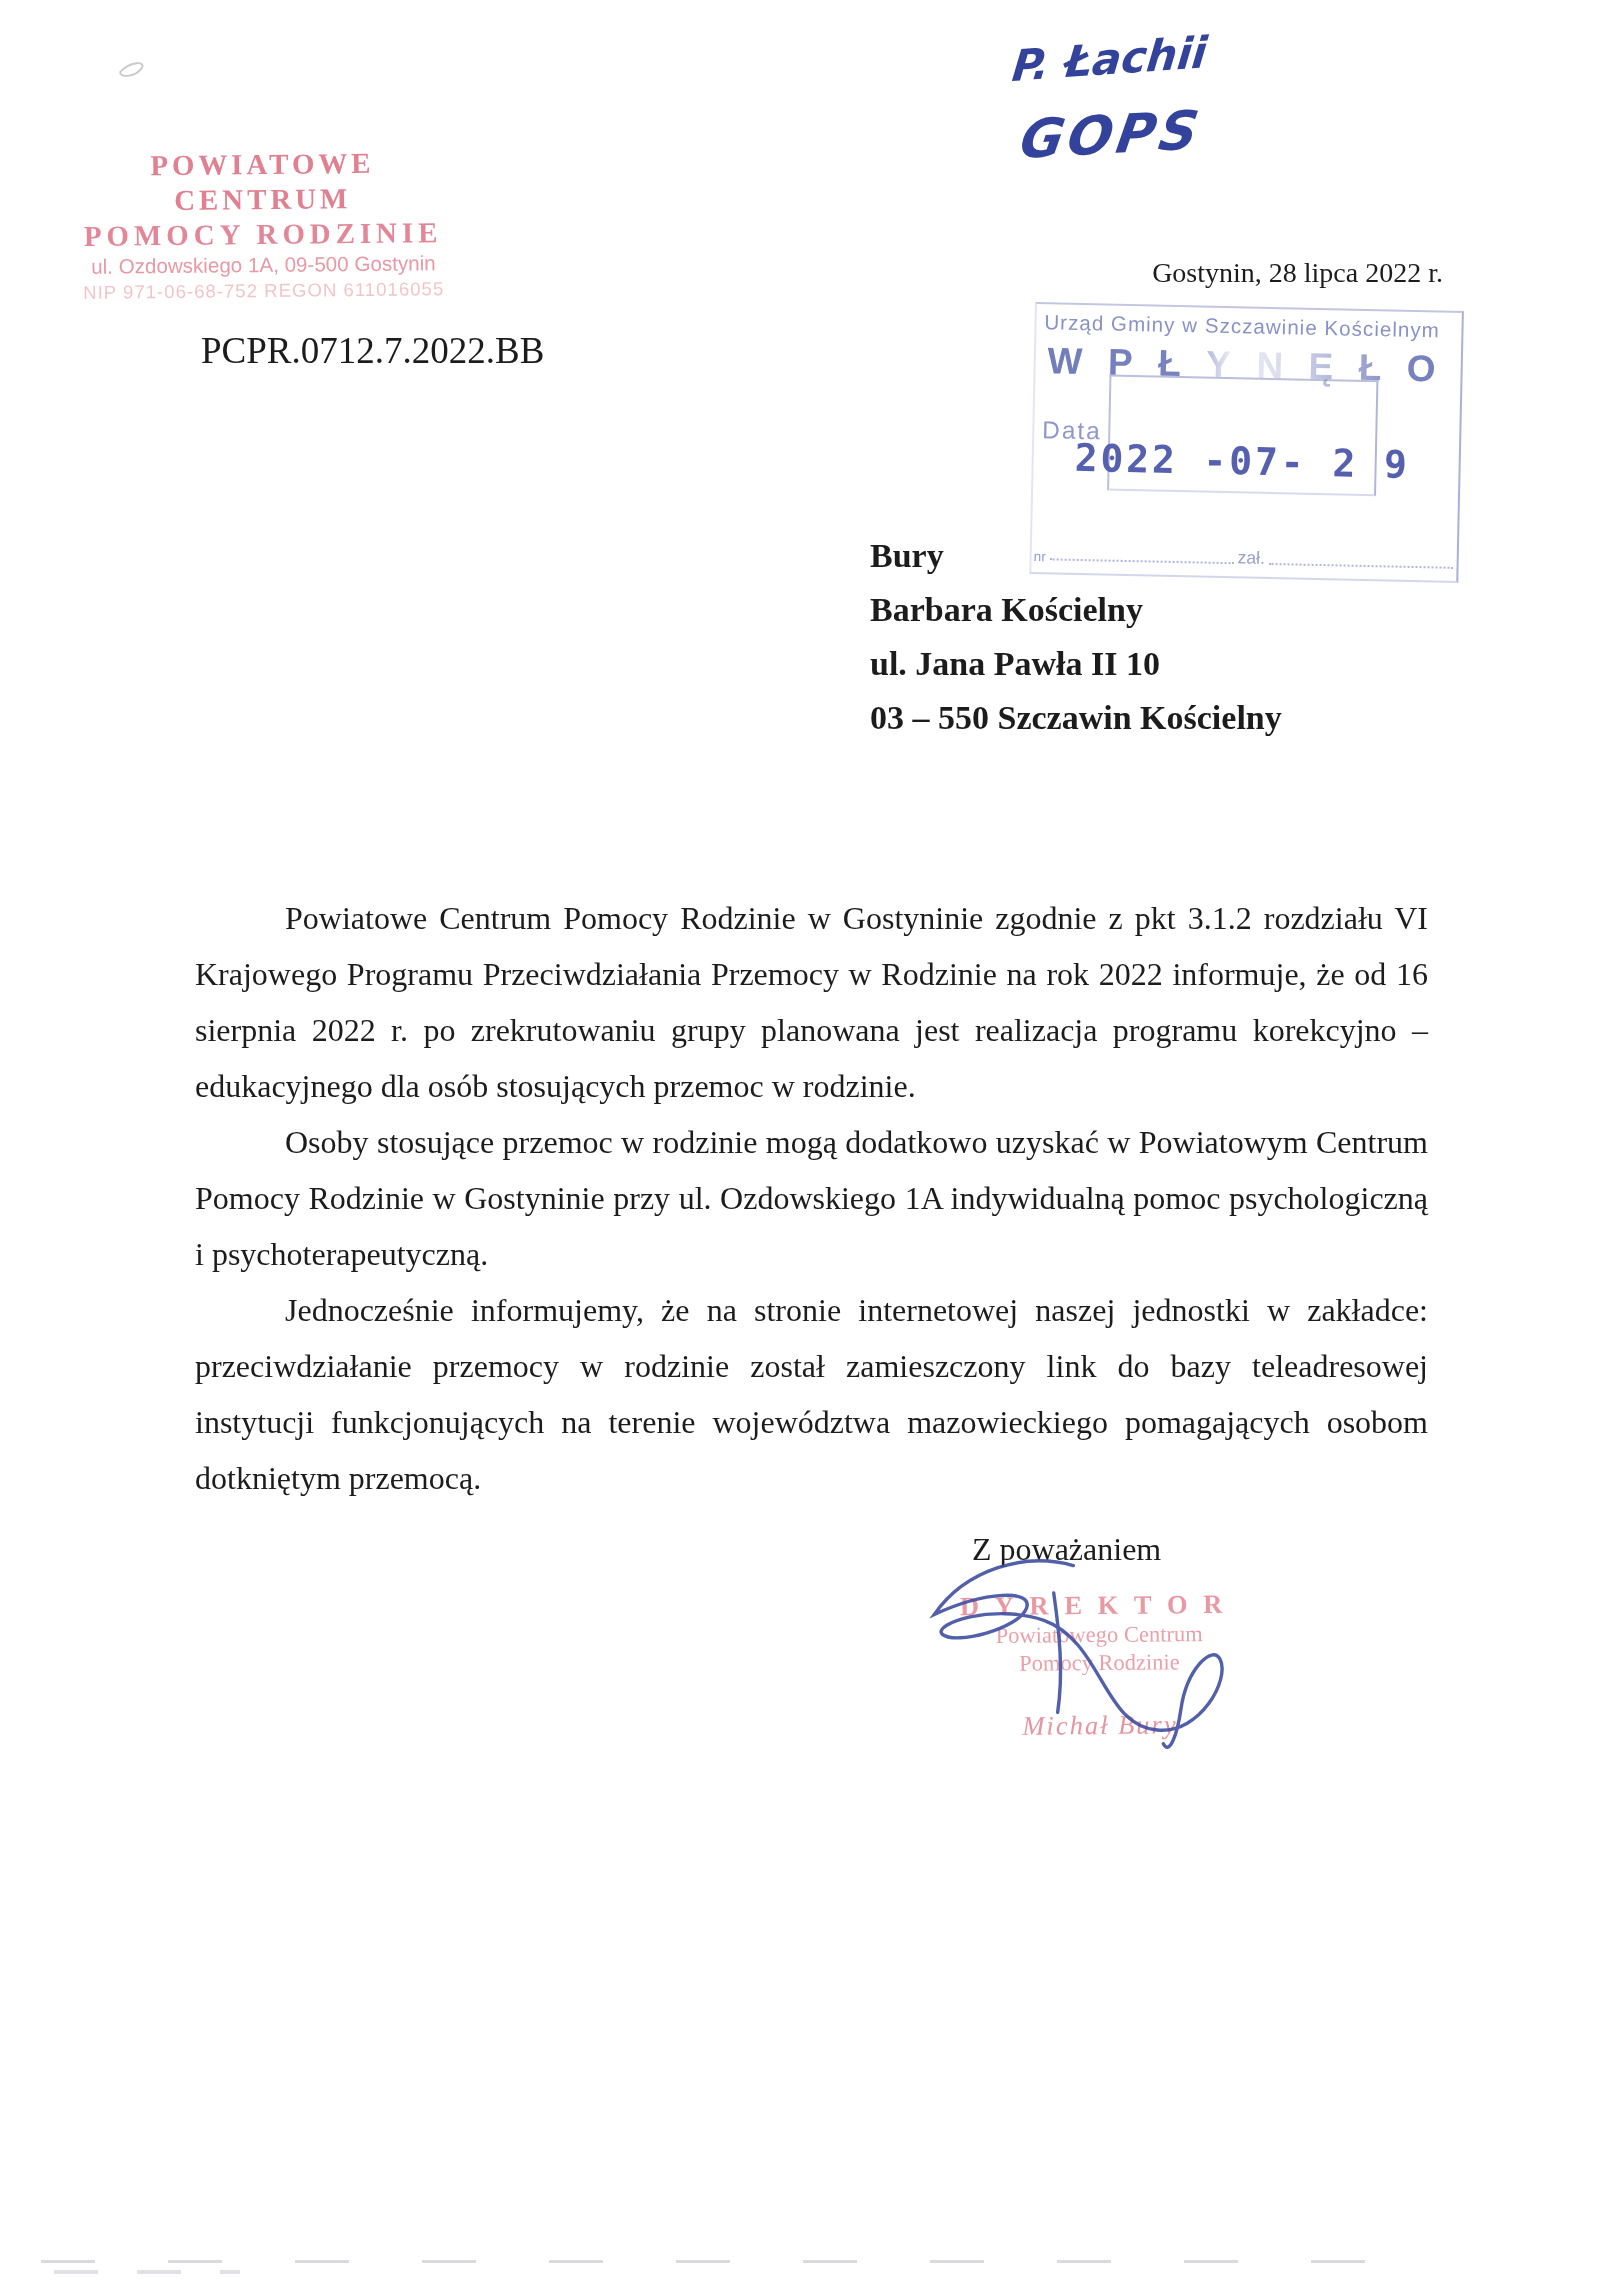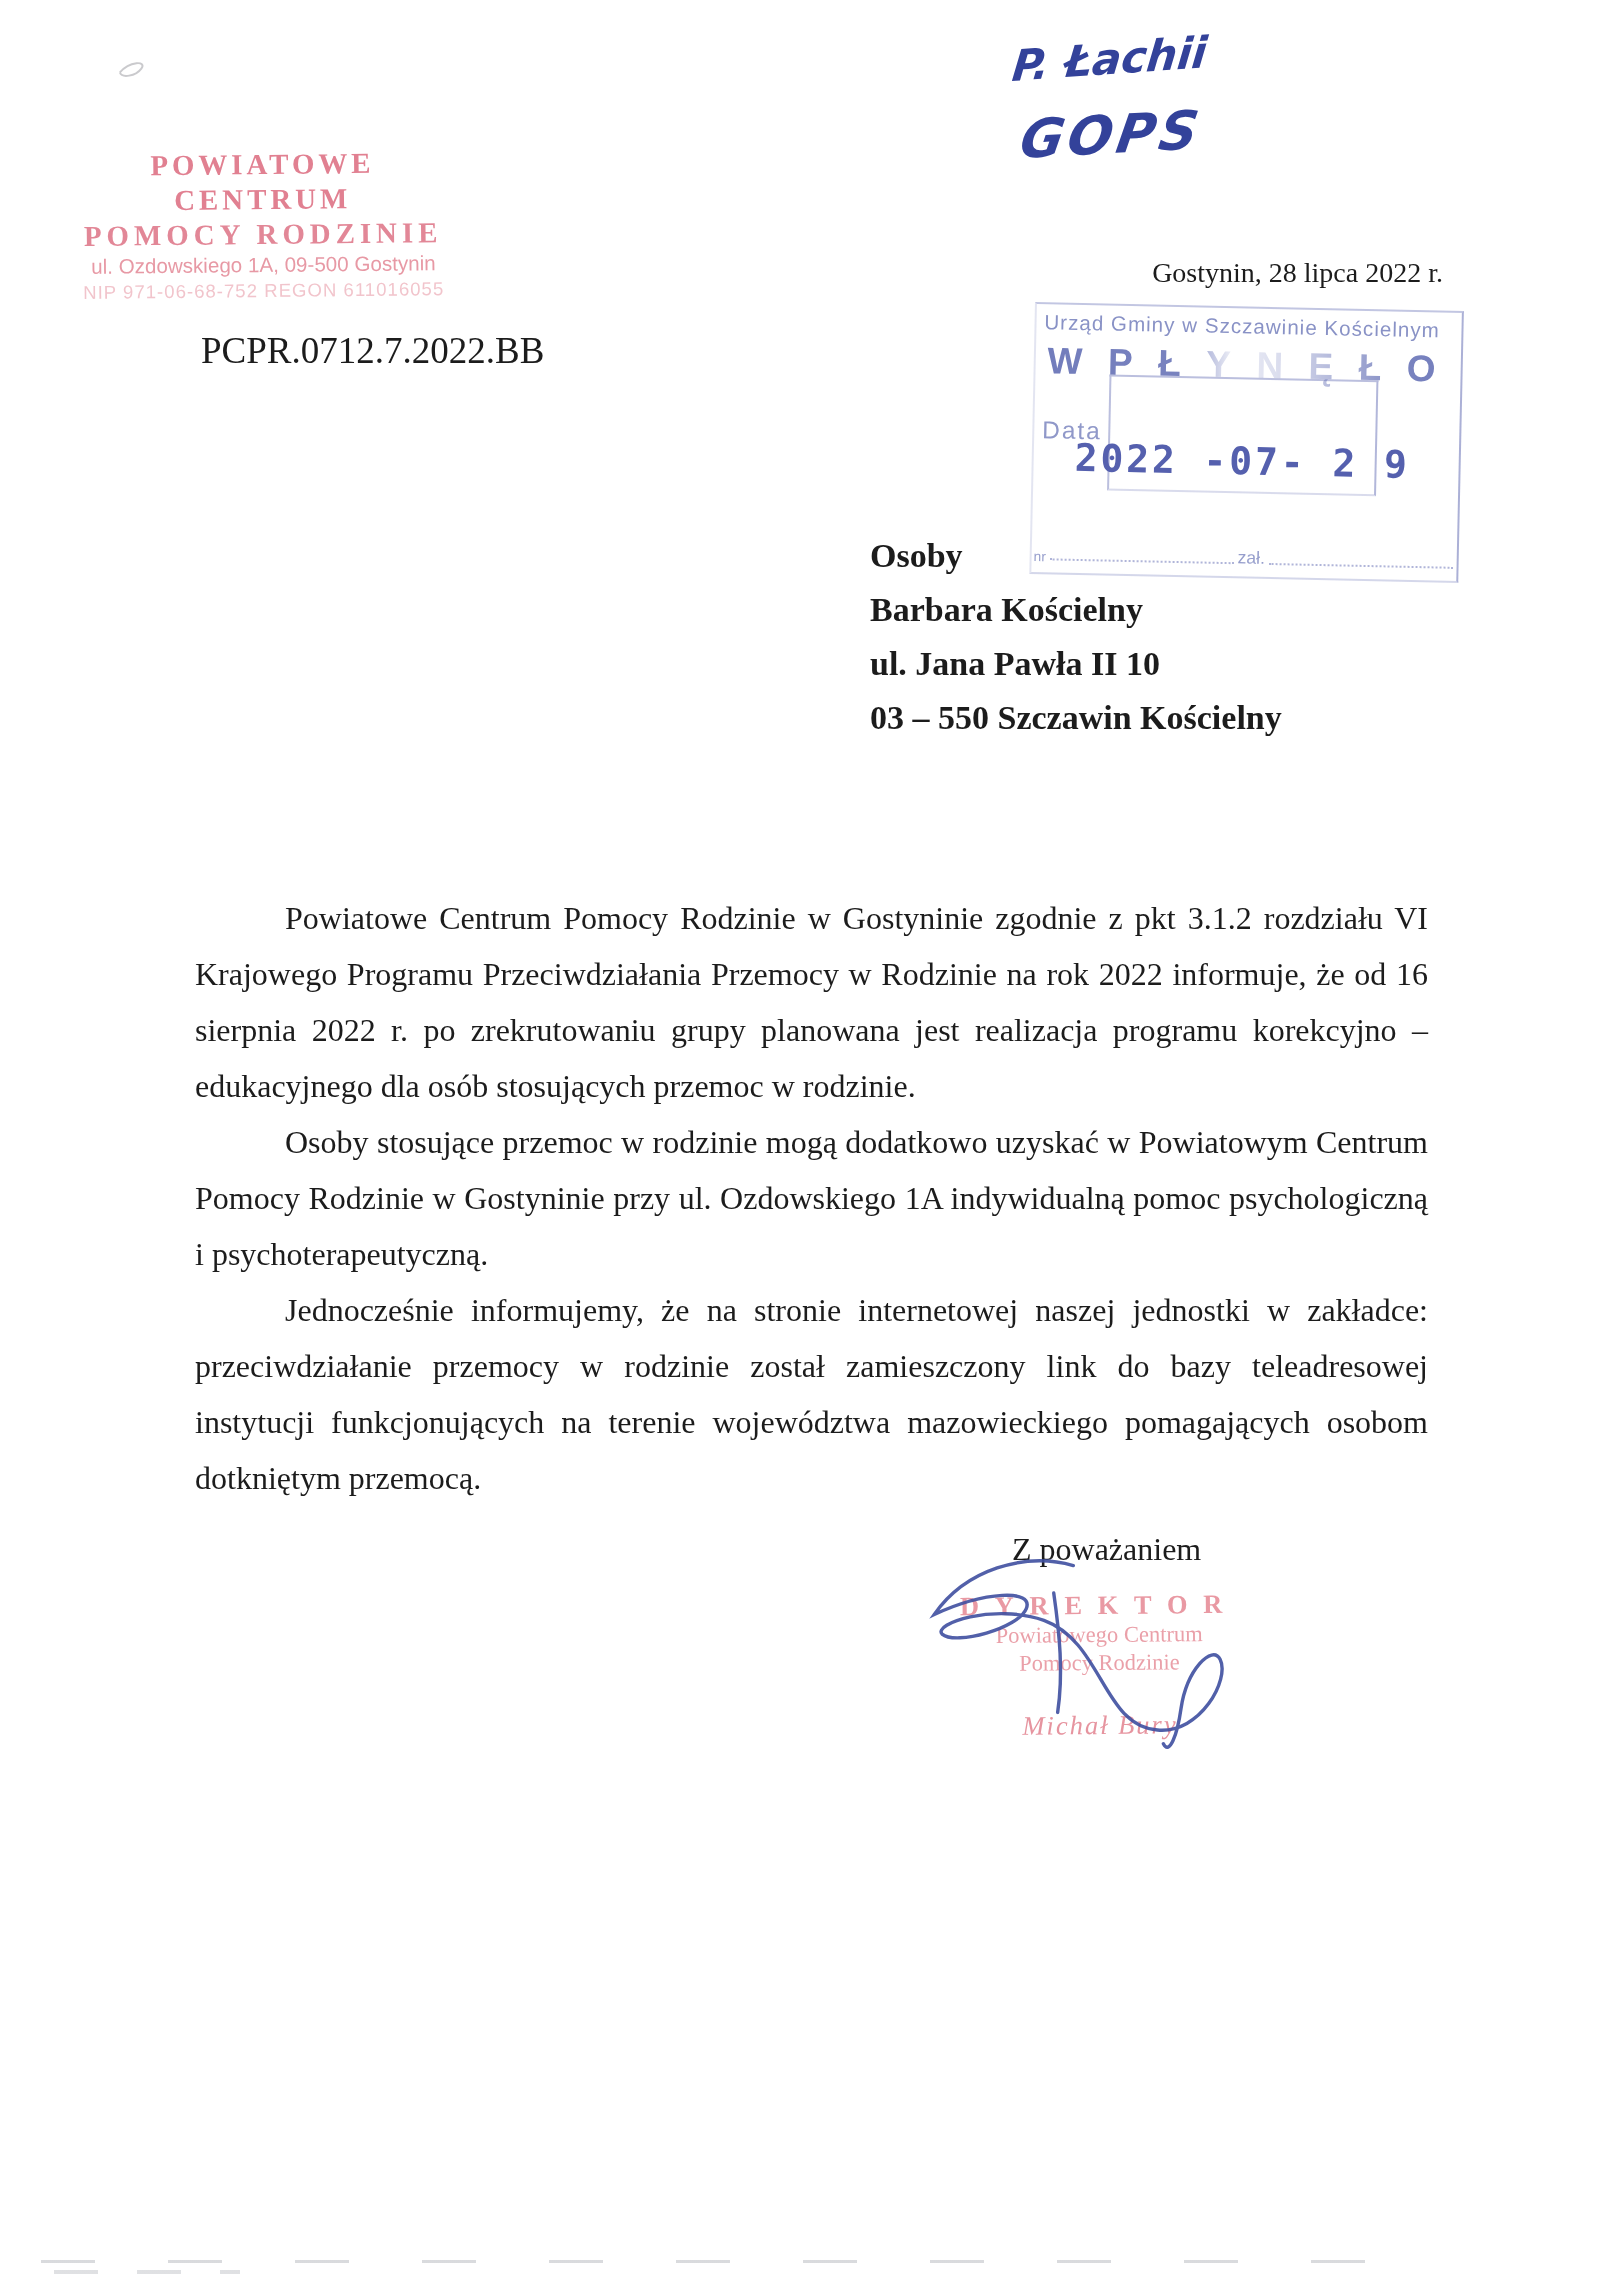--- a/index.html
+++ b/index.html
@@ -84,21 +84,21 @@
 
   
   .addressee { left:870px; top:529px; font-weight:bold; font-size:34px; line-height:54px; }
 
   
   .body-text { left:195px; top:890px; width:1233px; font-size:32px; line-height:56px; text-align:justify; }
   .body-text p { text-indent:90px; margin:0; }
   .body-text .it { }
 
   
-  .closing { left:972px; top:1531px; font-size:32px;margin-left:40px; }
+  .closing { left:972px; top:1531px; font-size:32px; }
   .director-stamp {
     left:933px; top:1590px; width:333px; text-align:center;
     color:#e4808d; opacity:.8; transform:rotate(-0.5deg);
   }
   .director-stamp .t { font-size:26.5px; font-weight:bold; letter-spacing:15.7px; }
   .director-stamp .s { font-size:22.5px; line-height:28px; color:#e58994; }
   .director-stamp .n { font-size:26.5px; font-style:italic; margin-top:33px; color:#e07a88; letter-spacing:2px; }
 
   .signature-svg { left:897px; top:1544px; }
   .pencil-mark { left:106px; top:51px; }
@@ -147,21 +147,21 @@
   </div>
   <div class="numrow">
     <span class="nr-label">nr</span>
     <span class="dots"></span>
     <span class="zal-label">zał.</span>
     <span class="dots"></span>
   </div>
 </div>
 
 <div class="abs addressee">
-  <div>Osoby</div>
+  <div>Bury</div>
   <div>Barbara Kościelny</div>
   <div>ul. Jana Pawła II 10</div>
   <div>03 – 550 Szczawin Kościelny</div>
 </div>
 
 <div class="abs body-text">
   <p>Powiatowe Centrum Pomocy Rodzinie w Gostyninie zgodnie z pkt 3.1.2 rozdziału VI Krajowego Programu Przeciwdziałania Przemocy w Rodzinie na rok 2022 informuje, że od 16 sierpnia 2022 r. po zrekrutowaniu grupy planowana jest realizacja programu korekcyjno – edukacyjnego dla osób stosujących przemoc w rodzinie.</p>
   <p>Osoby stosujące przemoc w rodzinie mogą dodatkowo uzyskać w Powiatowym Centrum Pomocy Rodzinie w Gostyninie przy ul. Ozdowskiego 1A indywidualną pomoc psychologiczną i psychoterapeutyczną.</p>
   <p><span>Jednocześnie informujemy, że na stronie internetowej naszej jednostki w zakładce: </span><span class="it">przeciwdziałanie przemocy w rodzinie</span><span> został zamieszczony link do bazy teleadresowej instytucji funkcjonujących na terenie województwa mazowieckiego pomagających osobom dotkniętym przemocą.</span></p>
 </div>

